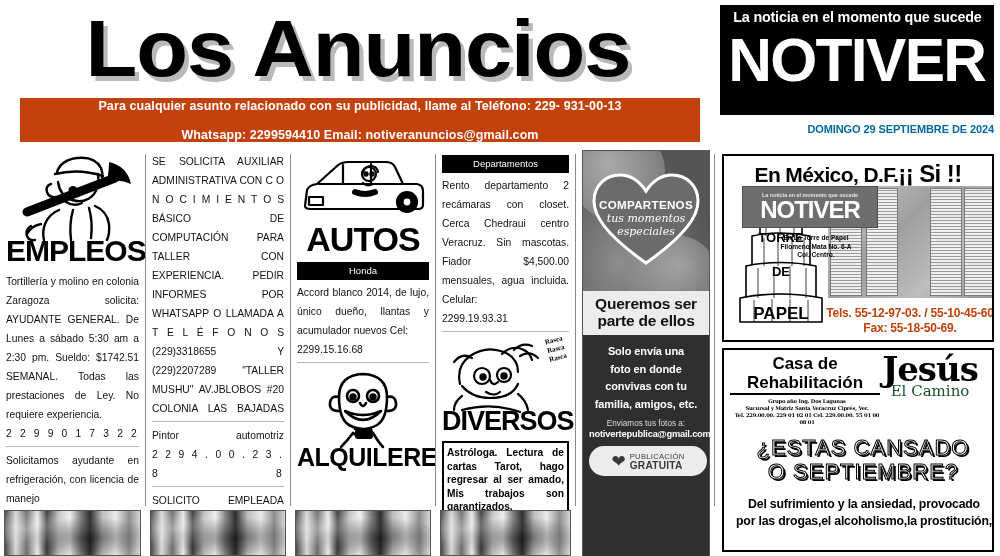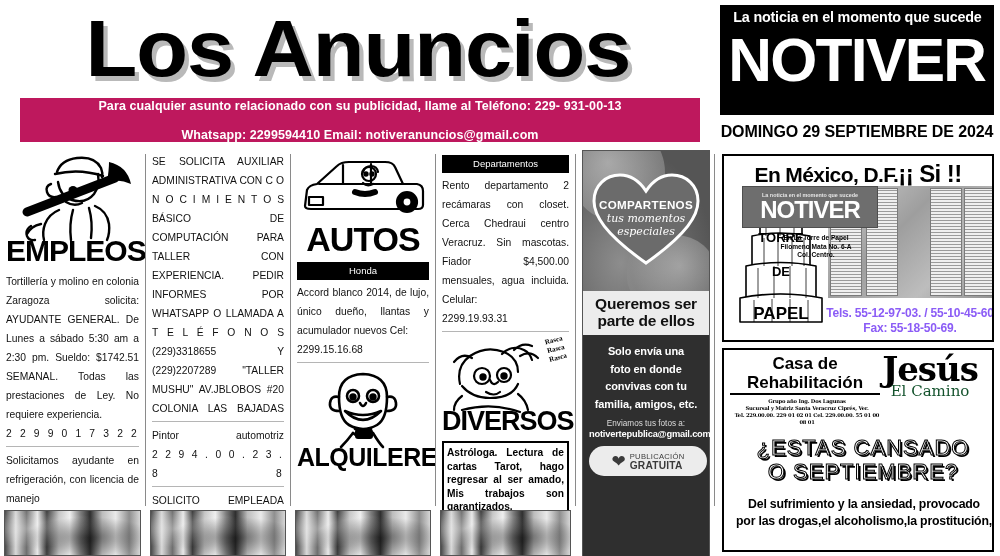--- a/index.html
+++ b/index.html
@@ -31,21 +31,21 @@
     font-size: 80px;
     letter-spacing: -1px;
     color: #000;
     text-shadow: 4px 5px 0 #b9b9b9;
     line-height: 1;
     transform: scaleX(1.06);
   }
   .masthead-contact {
     position: absolute; left: 20px; top: 98px;
     width: 680px; height: 44px;
-    background: #be185d;
+    background: #c2410c;
     color: #fff;
     display: flex; flex-direction: column;
     align-items: center; justify-content: center;
     gap: 15px;
   }
   .masthead-contact div {
     font-size: 12.5px; font-weight: bold; letter-spacing: .1px;
     white-space: nowrap;
   }
 
@@ -66,23 +66,23 @@
     white-space: nowrap; letter-spacing: -.2px;
     transform: scaleX(.99);
   }
   .notiver-name {
     color: #fff; font-weight: bold; font-size: 54px;
     line-height: .95; letter-spacing: -1.5px;
     transform: scaleX(1.12) scaleY(1.12);
     margin-top: 10px;
   }
   .notiver-date {
-    width: 274px; text-align: center;
-    font-weight: bold; font-size: 16px;
-    margin-top: 8px; color: #000000;
+    width: 274px; text-align: right;
+    font-weight: bold; font-size: 11px;
+    margin-top: 8px; color: #0369a1;
     letter-spacing: -.1px;
   }
 
   
   .cols {
     position: absolute; left: 0; top: 150px;
     width: 1000px; height: 406px;
   }
   .col {
     position: absolute; top: 0; height: 406px;
@@ -281,21 +281,21 @@
   .mex-notiver .t { color:#e6e6e6; font-size:5.4px; font-weight:bold; white-space:nowrap;}
   .mex-notiver .n { color:#fff; font-size:24px; font-weight:bold; line-height:24px; letter-spacing:-1px;}
   .mex-addr {
     position:absolute; left:42px; top:78px; z-index:5;
     text-align:center; width:100px;
     font-size:6.6px; font-weight:bold; line-height:8.5px; color:#000;
   }
   .mex-tels {
     position:absolute; left:100px; bottom:4px; width:172px;
     text-align:center; font-size:12px; font-weight:bold;
-    line-height:15px; color:#8b5cf6; letter-spacing:-.2px;
+    line-height:15px; color:#c2410c; letter-spacing:-.2px;
   }
 
   .ad-rehab {
     border: 2px solid #000;
     width:100%; height:204px; margin-top:6px;
     position:relative; background:#fff; overflow:hidden;
   }
   .rehab-title {
     position:absolute; left:6px; top:4px; width:150px;
     text-align:center; font-size:17px; font-weight:bold;

